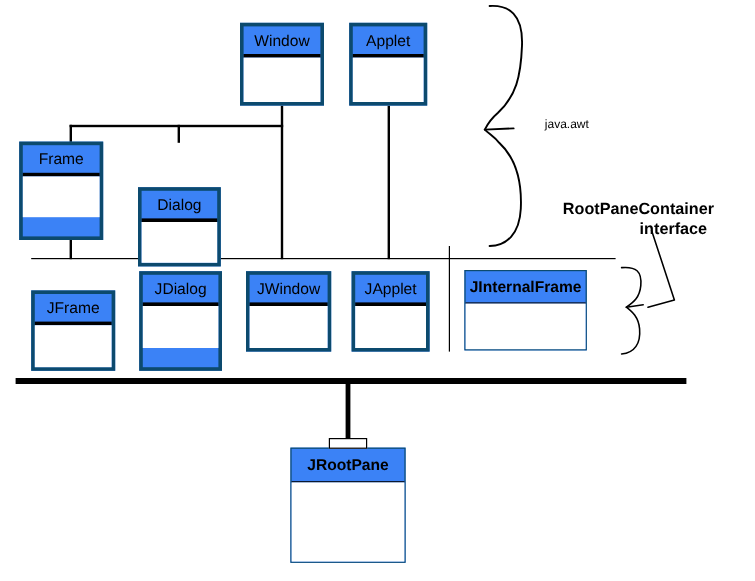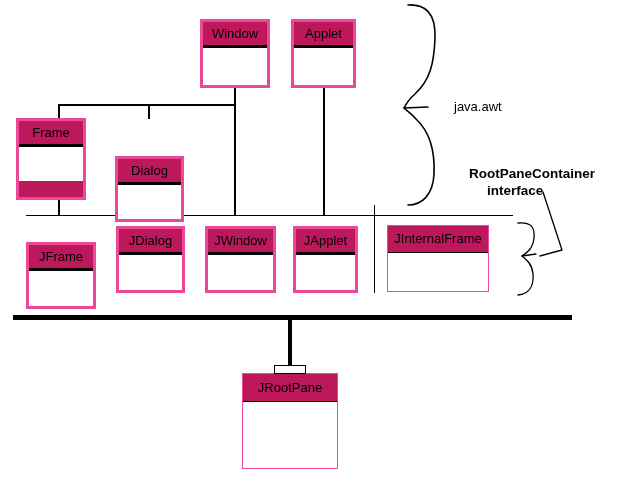--- a/index.html
+++ b/index.html
@@ -11,26 +11,27 @@
     position: relative;
     width: 629px;
     height: 484px;
     background: #ffffff;
     font-family: "Liberation Sans", sans-serif;
     overflow: hidden;
   }
   .cls {
     position: absolute;
     box-sizing: border-box;
-    background: #be185d;
-    border: 3px solid #ec4899;
+    background: #3b82f6;
+    border: 3px solid #0c4a6e;
     z-index: 5;
   }
   .cls.thin {
     border-width: 1px;
+    font-weight: bold;
   }
   .cls .title {
     box-sizing: border-box;
     height: 26px;
     line-height: 24px;
     text-align: center;
     font-size: 13px;
     color: #000000;
     border-bottom: 3px solid #000000;
     white-space: nowrap;
@@ -48,21 +49,21 @@
     z-index: 1;
   }
   .hline { height: 2px; }
   .vline { width: 2px; }
   .thickbar { height: 5px; }
   .thickv { width: 4px; }
   .hairline-h { height: 1px; }
   .hairline-v { width: 1px; }
   .label {
     position: absolute;
-    font-size: 13px;
+    font-size: 10px;
     color: #000000;
     white-space: nowrap;
     z-index: 6;
   }
   .label.bold {
     font-weight: bold;
     font-size: 13.5px;
     line-height: 17px;
   }
   .brace {
@@ -119,21 +120,21 @@
 
   <div class="line hairline-h" style="left:26px; top:215px; width:487px; height:1px;"></div>
 
   <div class="line hairline-v" style="left:374px; top:205px; width:1px; height:88px;"></div>
 
   <div class="cls" style="left:26px; top:226px; width:70px; height:67px;margin-top:16px;">
     <div class="title">JFrame</div>
     <div class="body" style="height:35px;"></div>
   </div>
 
-  <div class="cls" style="left:116px; top:226px; width:69px; height:67px;">
+  <div class="cls" style="left:116px; top:226px; width:69px; height:83px;">
     <div class="title">JDialog</div>
     <div class="body" style="height:35px;"></div>
   </div>
 
   <div class="cls" style="left:205px; top:226px; width:71px; height:67px;">
     <div class="title">JWindow</div>
     <div class="body" style="height:35px;"></div>
   </div>
 
   <div class="cls" style="left:293px; top:226px; width:65px; height:67px;">
@@ -159,21 +160,21 @@
   <div class="brace" style="left:402px; top:2px; width:50px; height:206px;">
     <svg width="50" height="206" viewBox="0 0 50 206" aria-hidden="true">
       <path d="M 6 3 C 22 2, 34 10, 33 36 C 32 62, 28 78, 13 92 C 6 98, 4 102, 2 106
                C 6 110, 10 112, 14 117 C 28 130, 33 150, 32 172 C 31 193, 20 203, 6 203" fill="none" stroke="#000000" stroke-width="1.6" stroke-linecap="round"></path>
       <path d="M 2 106 L 26 105" fill="none" stroke="#000000" stroke-width="1.6" stroke-linecap="round"></path>
     </svg>
   </div>
   <div class="label" style="left:454px; top:99px;">java.awt</div>
 
   <div class="label bold" style="left:469px; top:165px;">RootPaneContainer</div>
-  <div class="label bold" style="left:443px; top:182px;padding-left:44px;">interface</div>
+  <div class="label bold" style="left:489px; top:182px;padding-left:44px;">interface</div>
 
   <div class="brace" style="left:530px; top:190px; width:40px; height:75px;">
     <svg width="40" height="75" viewBox="0 0 40 75" aria-hidden="true">
       <path d="M 13 2 L 32 60 L 10 66" fill="none" stroke="#000000" stroke-width="1.3" stroke-linecap="round" stroke-linejoin="round"></path>
     </svg>
   </div>
 
   <div class="brace" style="left:514px; top:220px; width:36px; height:78px;">
     <svg width="36" height="78" viewBox="0 0 36 78" aria-hidden="true">
       <path d="M 4 3 C 16 2, 21 6, 20 18 C 19 28, 14 32, 8 36

